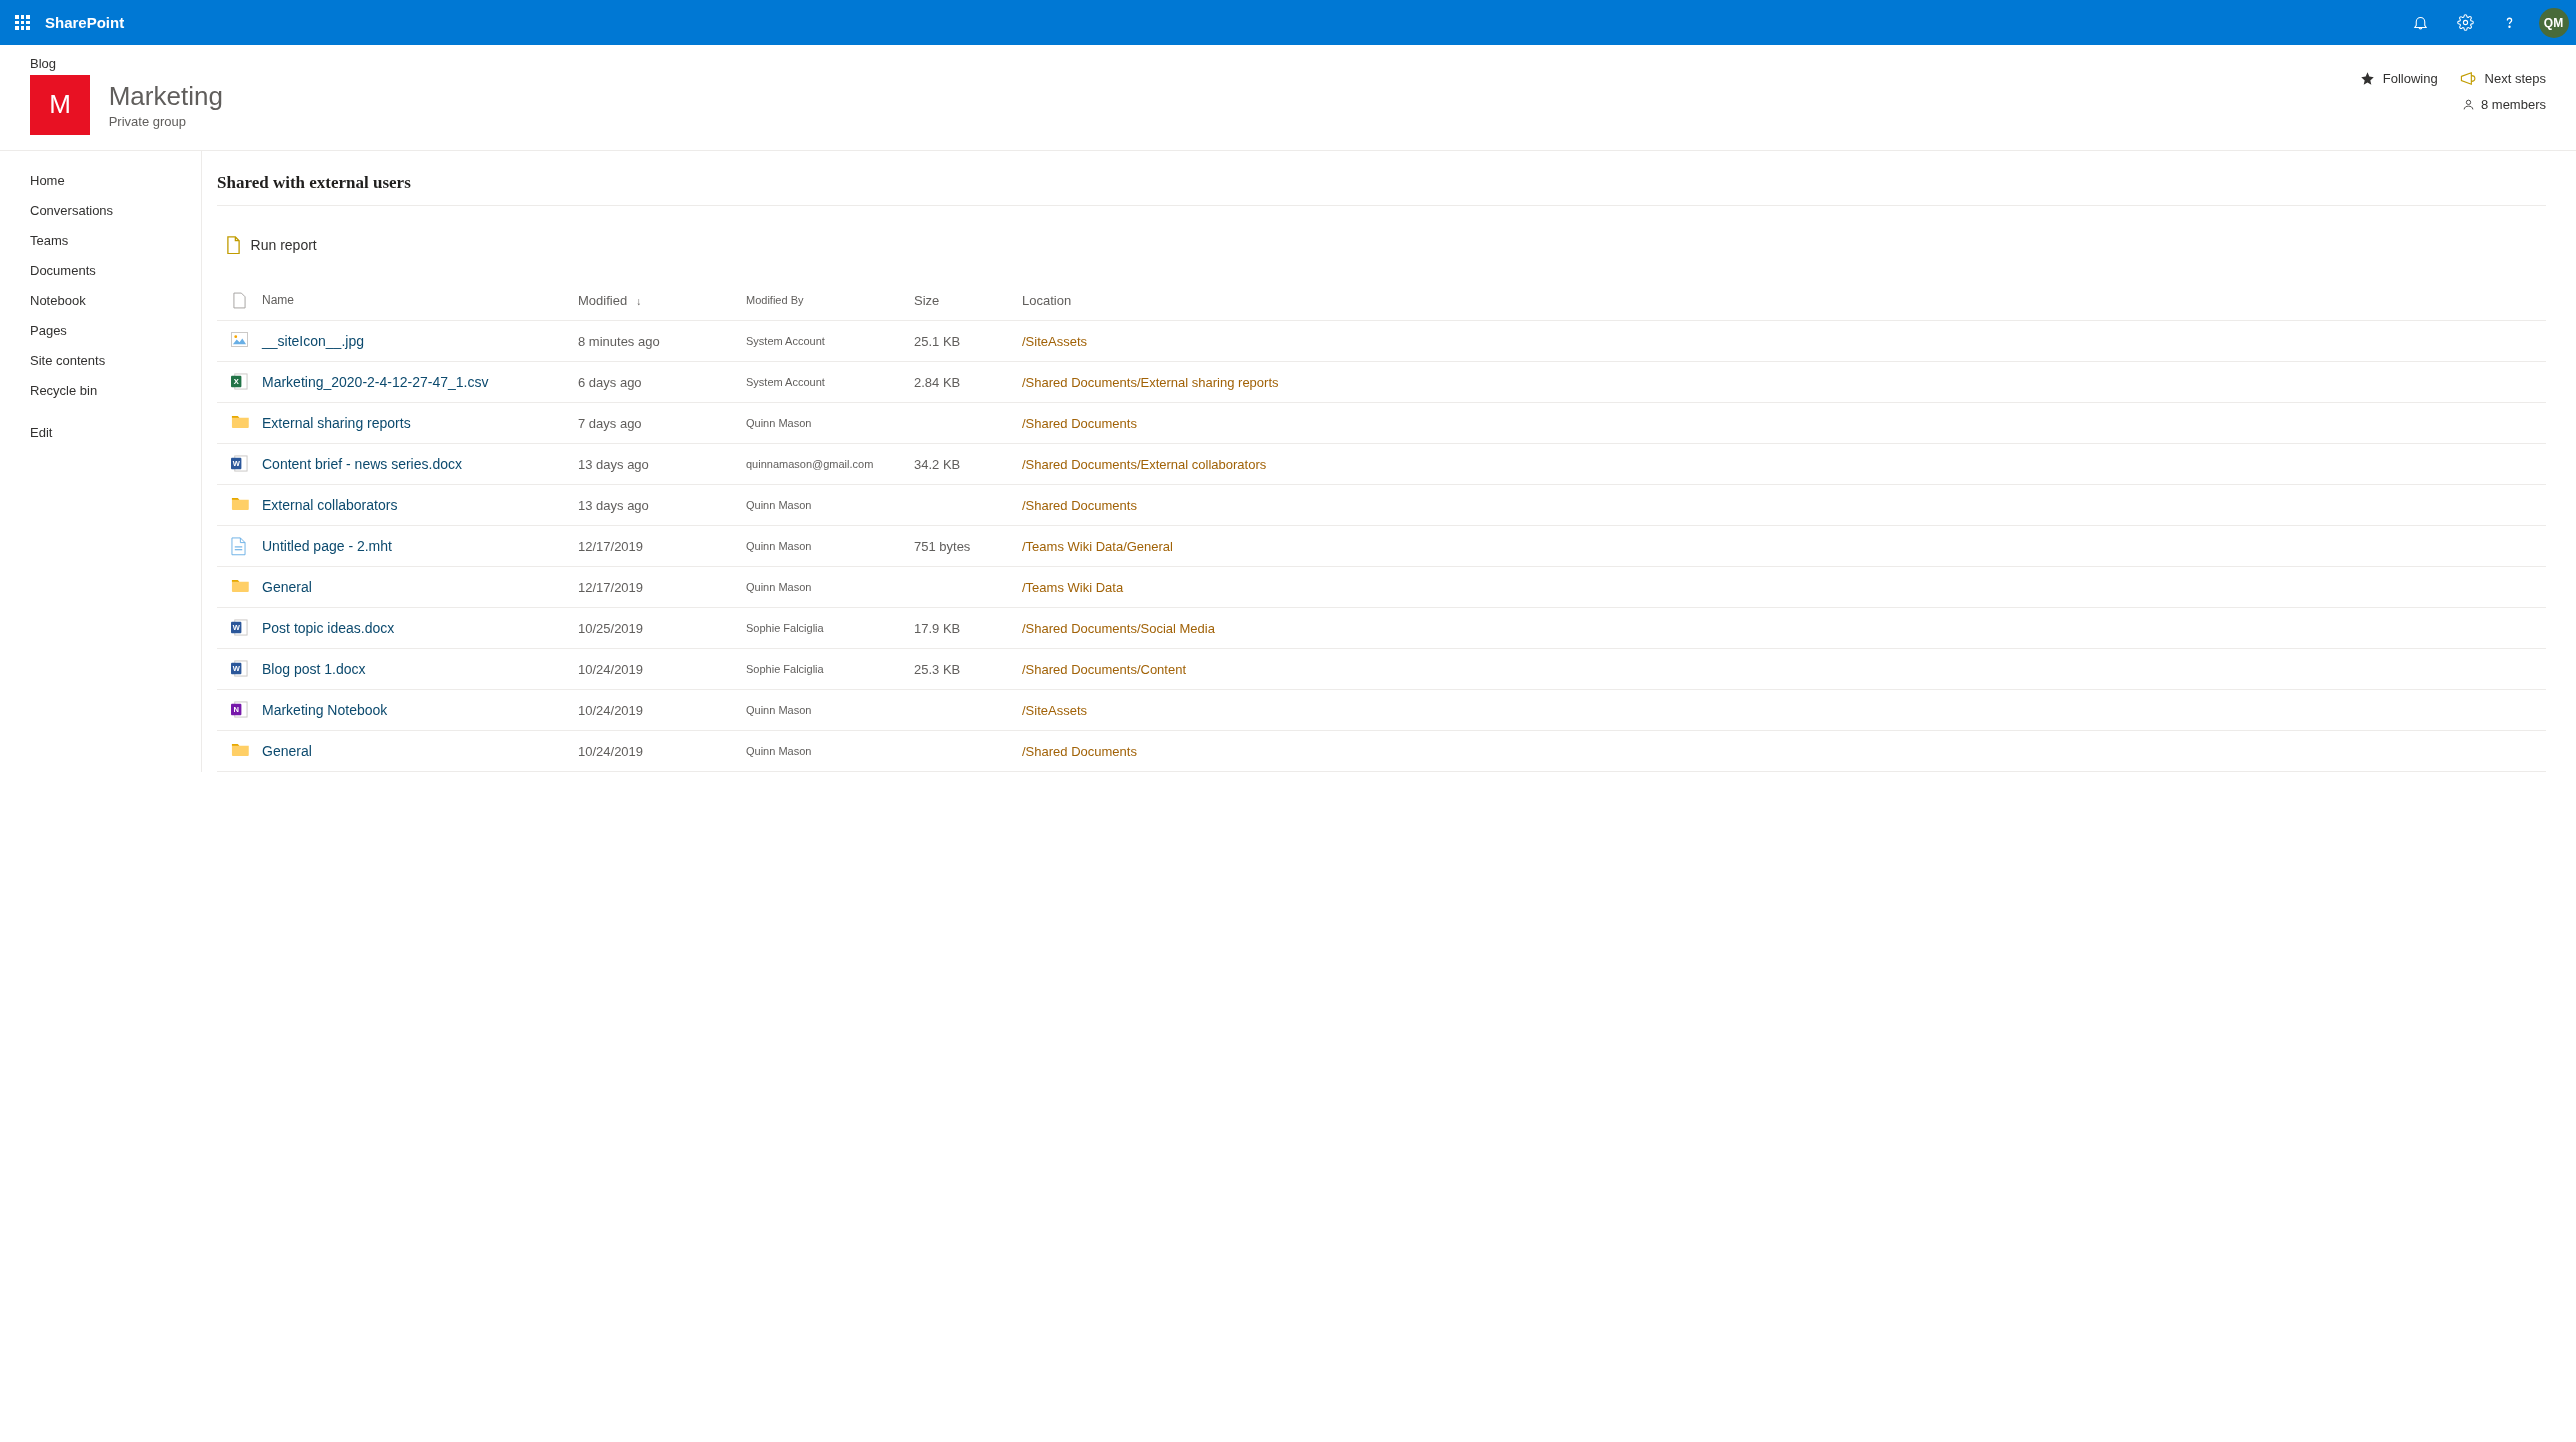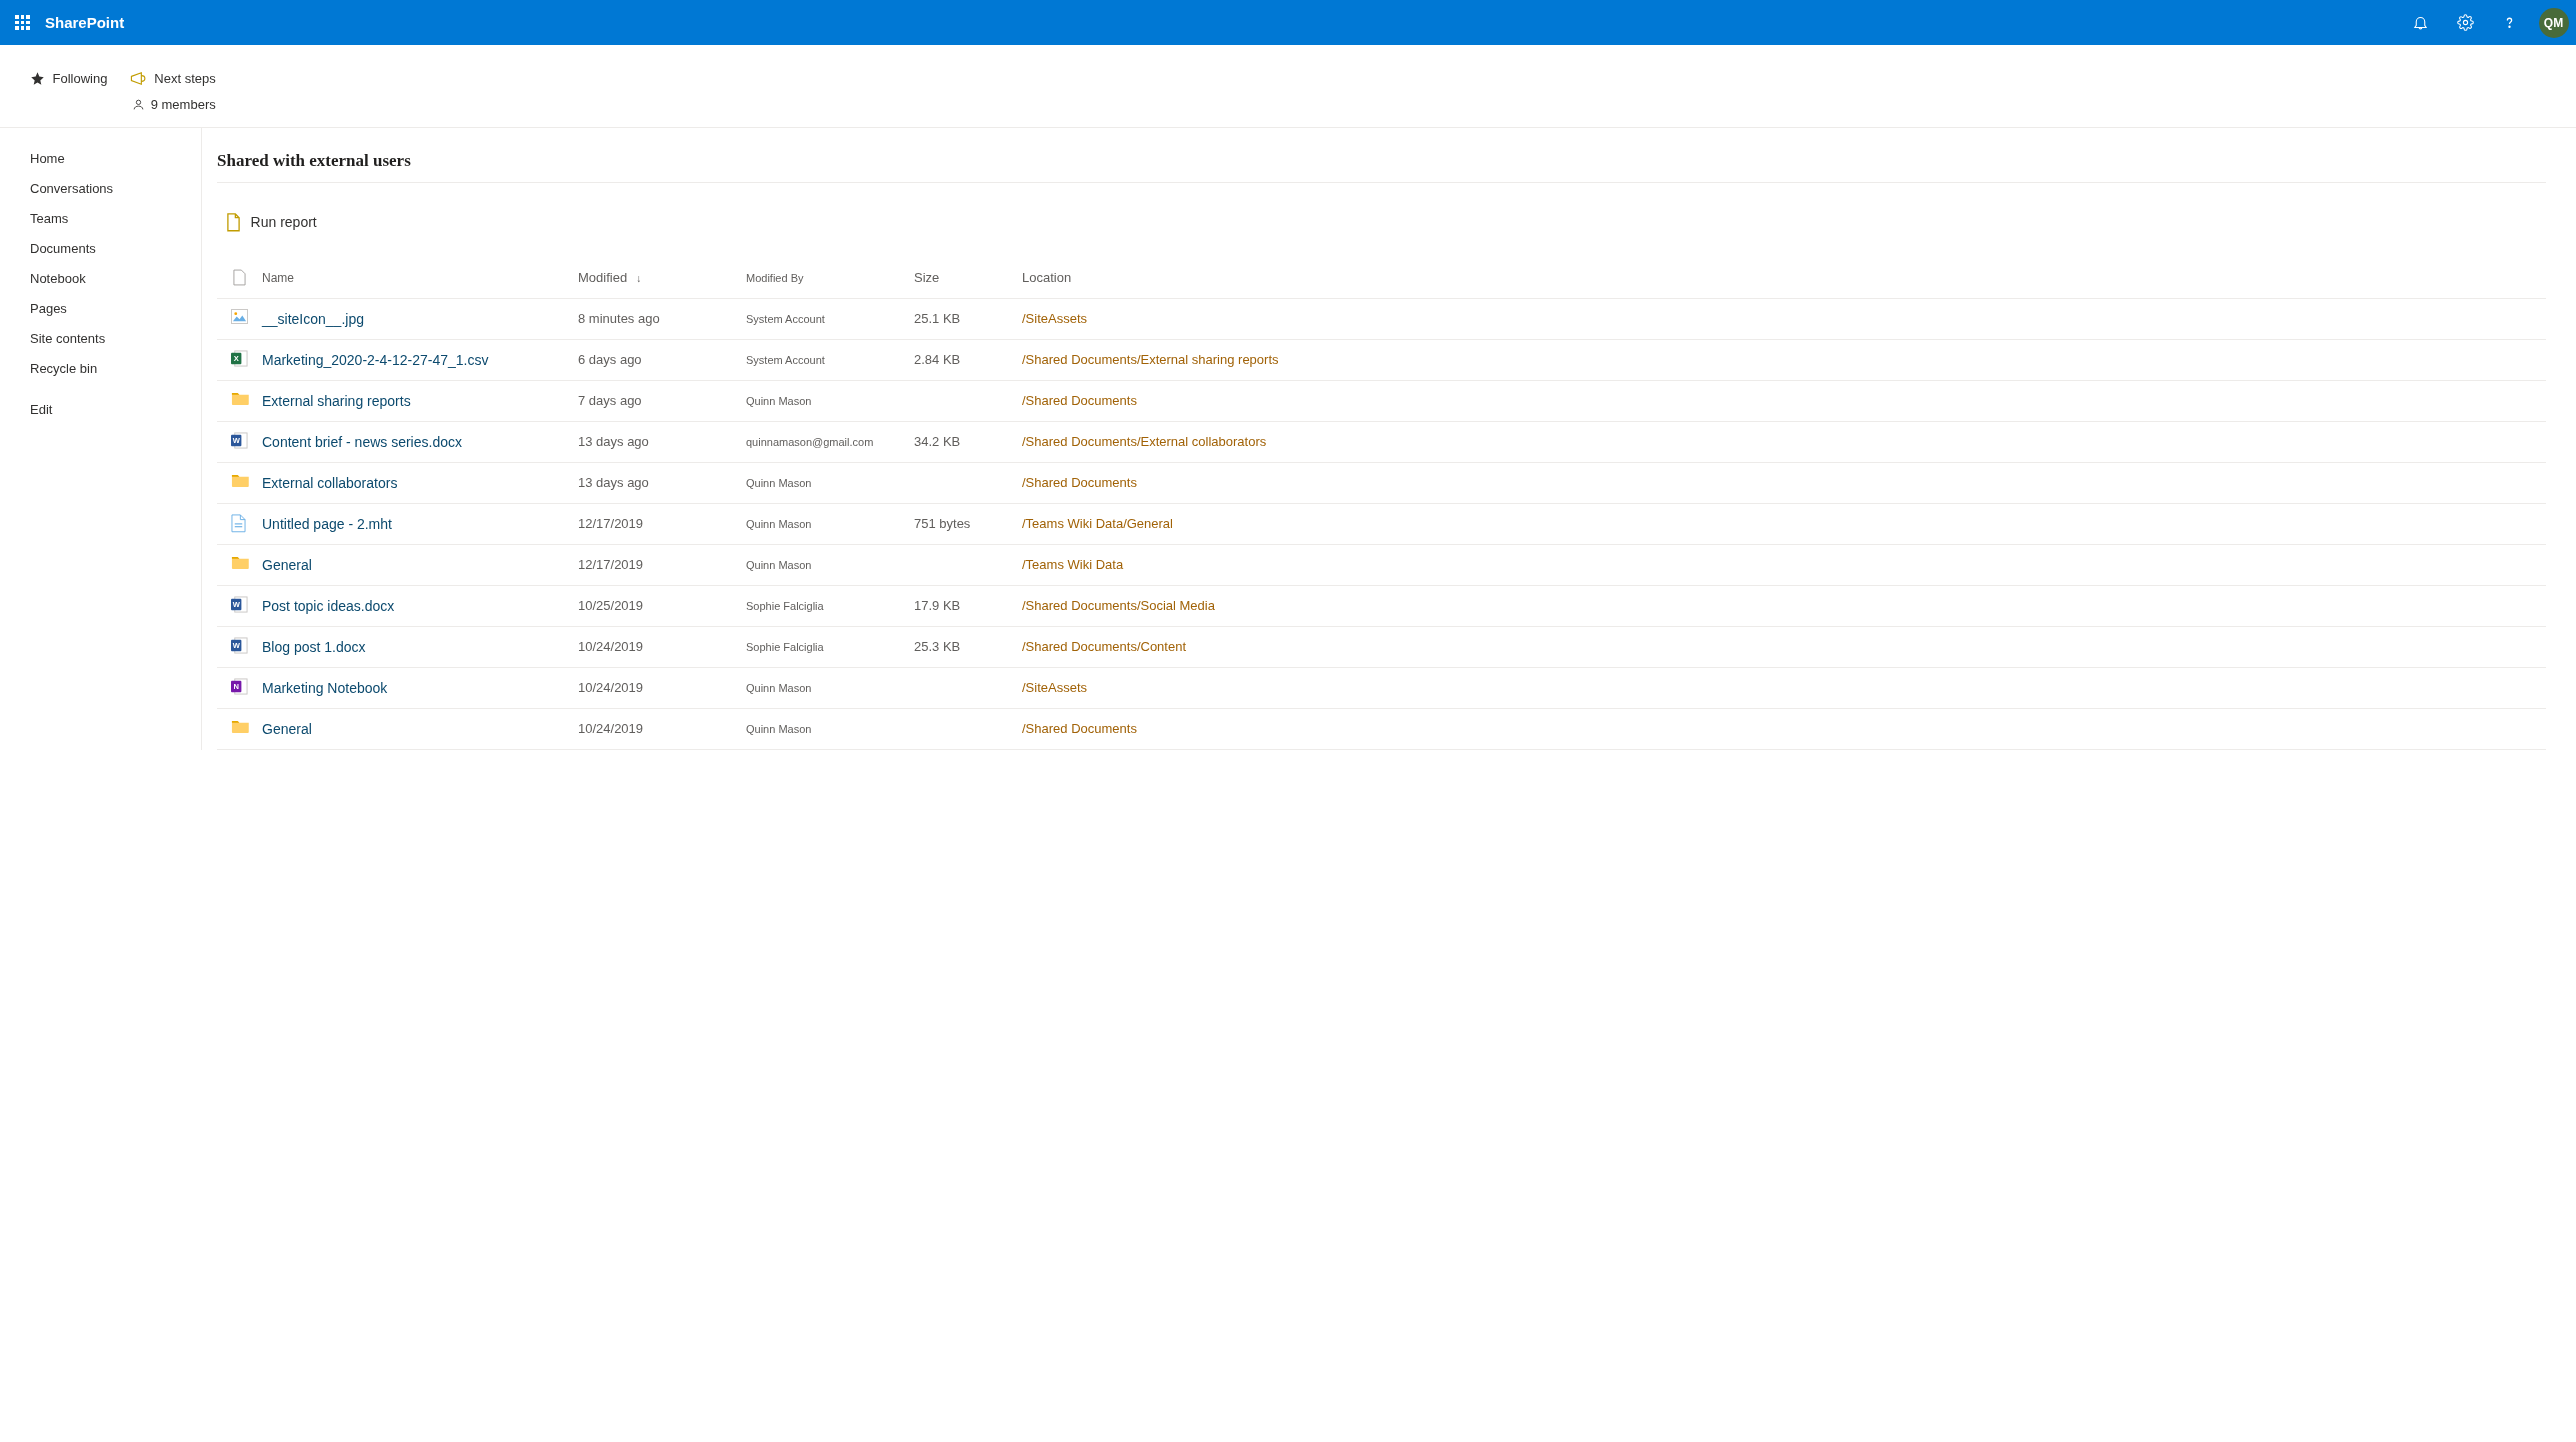--- a/index.html
+++ b/index.html
@@ -197,20 +197,30 @@
       <svg width="17" height="17" viewBox="0 0 24 24" fill="none" stroke="#fff" stroke-width="1.8">
           <path d="M9 9a3 3 0 116 0c0 2-3 2.5-3 5"></path>
           <circle cx="12" cy="18" r="0.8" fill="#fff"></circle>
         </svg>
     </div>
     <div class="avatar">QM</div>
   </div>
 </div>
 
 <div class="site-header">
+  <div class="site-info-left">
+    <div class="breadcrumb">Blog</div>
+    <div class="site-row">
+      <div class="site-logo">M</div>
+      <div>
+        <div class="site-title">Marketing</div>
+        <div class="site-subtitle">Private group</div>
+      </div>
+    </div>
+  </div>
   <div class="site-actions">
     <div class="site-actions-row">
       <div class="action-link">
         <span>
           <svg width="15" height="15" viewBox="0 0 24 24" fill="#323130">
               <path d="M12 2l2.9 6.9L22 10l-5.5 5 1.6 7L12 18.5 5.9 22l1.6-7L2 10l7.1-1.1z"></path>
             </svg>
         </span>
         <span>Following</span>
       </div>
@@ -224,21 +234,21 @@
         <span>Next steps</span>
       </div>
     </div>
     <div class="members-link">
       <span>
         <svg width="13" height="13" viewBox="0 0 24 24" fill="none" stroke="#323130" stroke-width="1.6">
             <circle cx="12" cy="8" r="4"></circle>
             <path d="M4 21c0-4 4-6 8-6s8 2 8 6"></path>
           </svg>
       </span>
-      <span>9 members</span>
+      <span>8 members</span>
     </div>
   </div>
 </div>
 
 <div class="body-wrap">
   <div class="leftnav">
     <div id="leftnav-items">
         <div class="leftnav-item">Home</div>
         <div class="leftnav-item">Conversations</div>
         <div class="leftnav-item">Teams</div>

